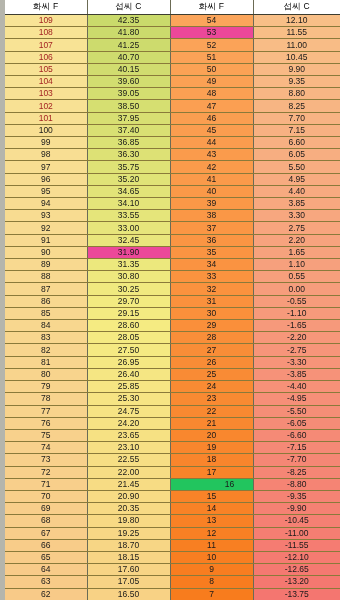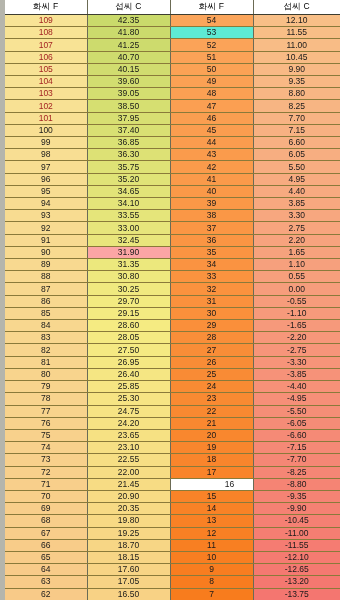--- a/index.html
+++ b/index.html
@@ -92,21 +92,21 @@
     <tbody id="tbody">
         <tr>
           <td class="hot" style="background: rgb(248, 228, 150);">109</td>
           <td style="background: rgb(202, 218, 107);">42.35</td>
           <td style="background: rgb(251, 165, 91);">54</td>
           <td class="last" style="background: rgb(248, 191, 135);">12.10</td>
         </tr>
         <tr>
           <td class="hot" style="background: rgb(248, 228, 149);">108</td>
           <td style="background: rgb(203, 218, 108);">41.80</td>
-          <td style="background: #5eead4;">53</td>
+          <td style="background: #ec4899;">53</td>
           <td class="last" style="background: rgb(248, 190, 134);">11.55</td>
         </tr>
         <tr>
           <td class="hot" style="background: rgb(248, 227, 149);">107</td>
           <td style="background: rgb(205, 219, 109);">41.25</td>
           <td style="background: rgb(251, 163, 88);">52</td>
           <td class="last" style="background: rgb(248, 188, 134);">11.00</td>
         </tr>
         <tr>
           <td class="hot" style="background: rgb(248, 227, 149);">106</td>
@@ -199,21 +199,21 @@
           <td class="last" style="background: rgb(247, 165, 126);">2.75</td>
         </tr>
         <tr>
           <td style="background: rgb(248, 218, 145);">91</td>
           <td style="background: rgb(233, 230, 124); margin-left: 14px;">32.45</td>
           <td style="background: rgb(250, 149, 67);">36</td>
           <td class="last" style="background: rgb(247, 163, 126);">2.20</td>
         </tr>
         <tr>
           <td style="background: rgb(248, 218, 144);">90</td>
-          <td style="background: #fca5a5; margin-left: 16px;">31.90</td>
+          <td style="background: #ec4899; margin-left: 16px;">31.90</td>
           <td style="background: rgb(250, 148, 66);">35</td>
           <td class="last" style="background: rgb(246, 162, 125);">1.65</td>
         </tr>
         <tr>
           <td style="background: rgb(248, 217, 144);">89</td>
           <td style="background: rgb(236, 232, 125);">31.35</td>
           <td style="background: rgb(250, 147, 65);">34</td>
           <td class="last" style="background: rgb(246, 160, 125);">1.10</td>
         </tr>
         <tr>
@@ -314,21 +314,21 @@
         </tr>
         <tr>
           <td style="background: rgb(248, 208, 139);">72</td>
           <td style="background: rgb(246, 221, 132);">22.00</td>
           <td style="background: rgb(249, 132, 42);">17</td>
           <td class="last" style="background: rgb(245, 134, 117);">-8.25</td>
         </tr>
         <tr>
           <td style="background: rgb(248, 207, 139);">71</td>
           <td style="background: rgb(247, 220, 132);">21.45</td>
-          <td style="background: #ffffff; padding-left: 36px;">16</td>
+          <td style="background: #22c55e; padding-left: 36px;">16</td>
           <td class="last" style="background: rgb(245, 132, 116);">-8.80</td>
         </tr>
         <tr>
           <td style="background: rgb(248, 207, 138);">70</td>
           <td style="background: rgb(247, 219, 132);">20.90</td>
           <td style="background: rgb(249, 131, 40);">15</td>
           <td class="last" style="background: rgb(245, 131, 116);">-9.35</td>
         </tr>
         <tr>
           <td style="background: rgb(248, 206, 138);">69</td>

